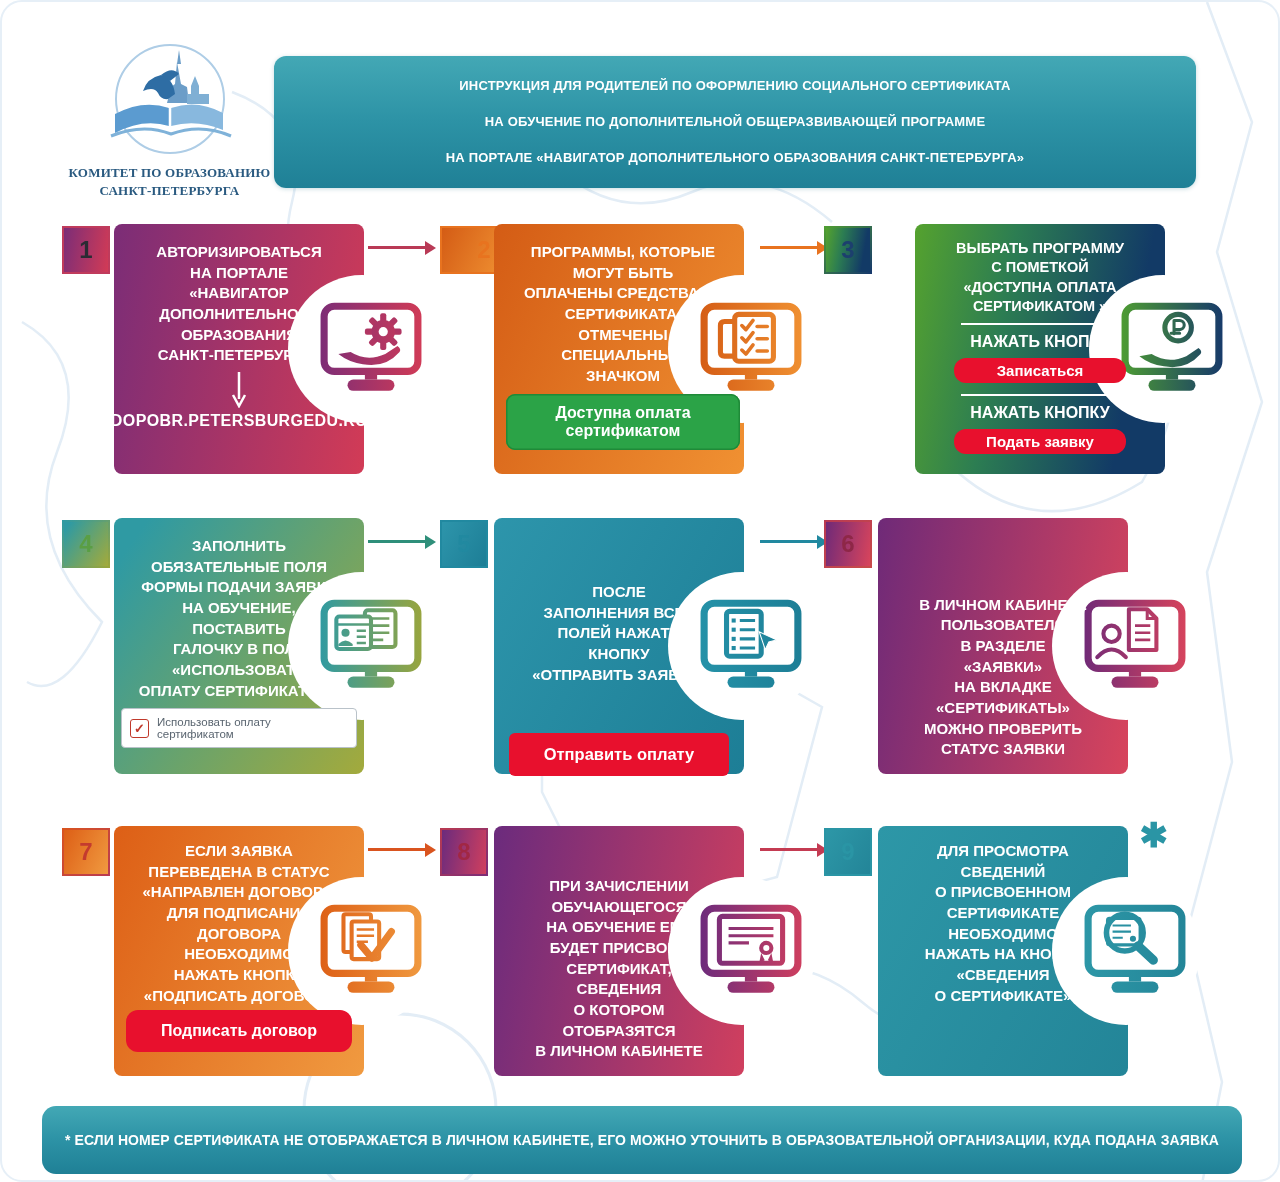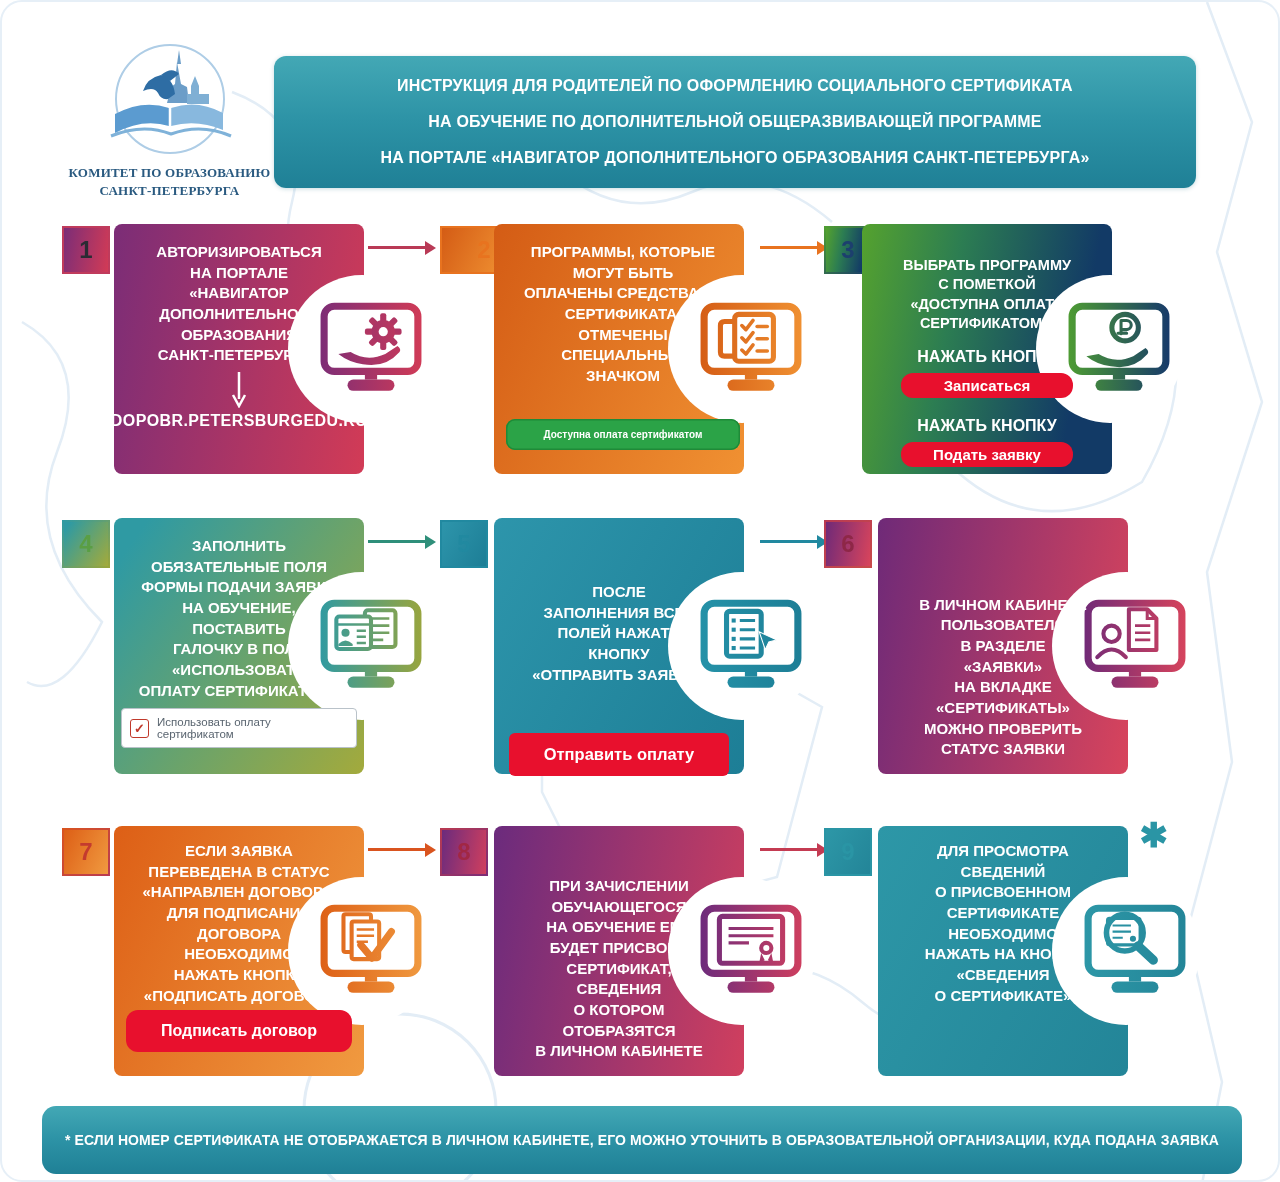--- a/index.html
+++ b/index.html
@@ -11,21 +11,21 @@
   
   .logo{position:absolute;left:60px;top:40px;width:215px;text-align:center;}
   .logo-emblem{display:block;margin:0 auto;}
   .logo-text{margin-top:4px;font-family:"Liberation Serif", serif;font-weight:700;
              font-size:13px;line-height:1.35;color:#2a5a80;white-space:pre-line;letter-spacing:.2px;}
 
   
   .header{position:absolute;left:272px;top:54px;width:922px;height:132px;border-radius:12px;
           background:linear-gradient(180deg,#43a8b5 0%,#2d93a6 48%,#1f8096 100%);
           display:flex;align-items:center;justify-content:center;box-shadow:0 1px 4px rgba(30,110,130,.25);}
-  .header-title{color:#fff;font-weight:700;font-size:16px;line-height:36px;text-align:center;
+  .header-title{color:#fff;font-weight:700;font-size:13px;line-height:36px;text-align:center;
                 white-space:pre-line;letter-spacing:.2px;}
 
   
   .row{position:absolute;left:60px;width:1160px;}
   .numbox{position:absolute;top:2px;width:44px;height:44px;background:#fff;
           display:flex;align-items:center;justify-content:center;
           font-size:24px;font-weight:700;border:2.5px solid;
           border-image:linear-gradient(135deg,var(--ba),var(--bb)) 1;color:var(--nc);}
   .card{position:absolute;width:250px;border-radius:8px;display:flex;flex-direction:column;
         align-items:center;box-sizing:border-box;padding:18px 12px 14px;}
@@ -54,21 +54,21 @@
   .arrow::after{content:'';position:absolute;right:-10px;top:-5.5px;width:0;height:0;
                 border-left:11px solid var(--ac);border-top:7px solid transparent;border-bottom:7px solid transparent;}
 
   
   .down-arrow{position:relative;z-index:3;margin:6px 0 4px;}
   .portal-url{position:relative;z-index:3;color:#fff;font-weight:700;font-size:16px;letter-spacing:.4px;cursor:pointer;}
   .btn{position:relative;z-index:3;border:none;color:#fff;font-family:"Liberation Sans",sans-serif;
        font-weight:700;cursor:pointer;display:block;}
   .btn-green{background:#2ba347;border-radius:9px;box-shadow:inset 0 0 0 1.5px #1f8a38;}
   .btn-red{background:#e8102d;border-radius:12px;}
-  .btn-badge2{width:234px;padding:10px 0;font-size:10px;margin-top:auto;margin-bottom:10px;}
+  .btn-badge2{width:234px;padding:10px 0;font-size:16px;margin-top:auto;margin-bottom:10px;}
   .btn-info9{width:234px;padding:10px 0;font-size:15px;margin-top:auto;margin-bottom:8px;}
   .btn-send5{width:220px;padding:12px 0;font-size:16.5px;margin-top:auto;margin-bottom:14px;border-radius:6px;}
   .btn-sign7{width:226px;padding:12px 0;font-size:16px;margin-top:auto;margin-bottom:10px;}
   .btn-sm3{width:172px;padding:4px 0;font-size:15px;margin:4px auto;}
   .divider{position:relative;z-index:3;width:158px;height:2px;background:#fff;margin:7px auto 6px;}
   .press{position:relative;z-index:3;color:#fff;font-weight:700;font-size:16px;margin:2px 0 3px;}
   .chkbar{position:relative;z-index:3;width:236px;background:#fff;border:1px solid #b9c2c9;border-radius:4px;
           padding:7px 8px;display:flex;align-items:center;gap:8px;margin-top:auto;margin-bottom:12px;
           box-sizing:border-box;cursor:pointer;}
   .chk{width:17px;height:17px;flex:0 0 17px;border:1.6px solid #c0392b;border-radius:3px;color:#c0392b;
@@ -231,21 +231,21 @@
 ОТМЕЧЕНЫ
 СПЕЦИАЛЬНЫМ
 ЗНАЧКОМ</div>
       <button class="btn btn-green btn-badge2">Доступна оплата сертификатом</button>
     </div>
     <div class="arrow" style="left:698px;--ac:#e8731f"></div>
 
     <div class="numbox s3" style="left:762px">
         <span>3</span>
       </div>
-    <div class="card s3 h250" style="left:800px;padding-top:32px">
+    <div class="card s3 h250" style="left:853px;padding-top:15px">
       <div class="icon-circle">
         <svg width="106" height="96" viewBox="0 0 104 94">
           <rect x="6" y="5" width="92" height="64" rx="10" fill="#fff" stroke="url(#g3)" stroke-width="7"></rect>
           <rect x="46" y="69" width="12" height="8" fill="url(#g3)"></rect>
           <rect x="29" y="77" width="46" height="11" rx="5.5" fill="url(#g3)"></rect>
           <circle cx="58" cy="26" r="13" fill="#fff" stroke="url(#g3)" stroke-width="5"></circle>
           <path d="M54 19 v13 M54 19 h5.5 a4.5 4.5 0 0 1 0 9 h-5.5 M51 31.5 h8.5" stroke="url(#g3)" stroke-width="3" fill="none" stroke-linecap="round"></path>
           <path d="M20 54 l12 -2 q16 10 34 2 l12 -8 q4 3 2 6 q-14 16 -36 12 q-14 -2 -24 -10 z" fill="url(#g3)"></path>
         </svg>
       </div>

